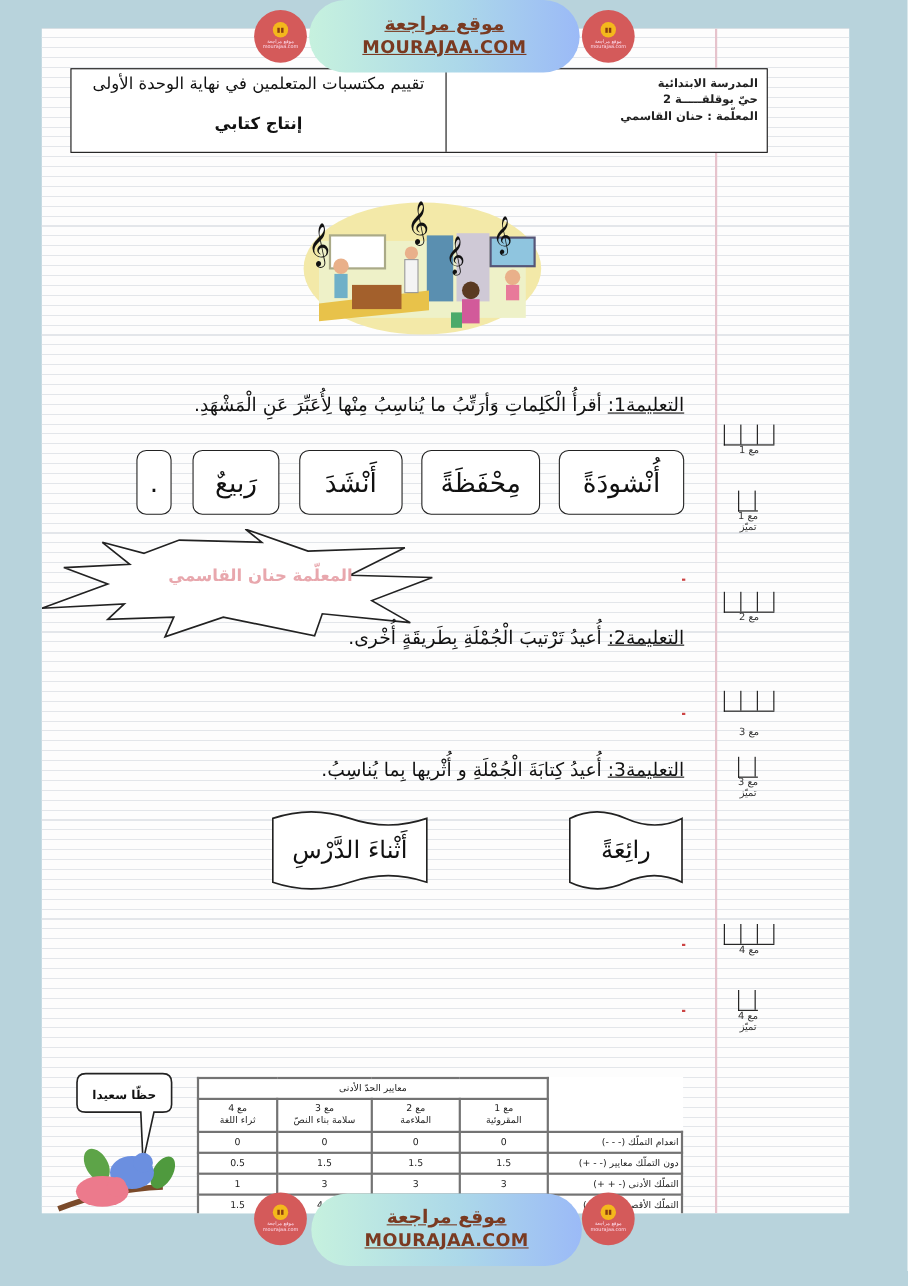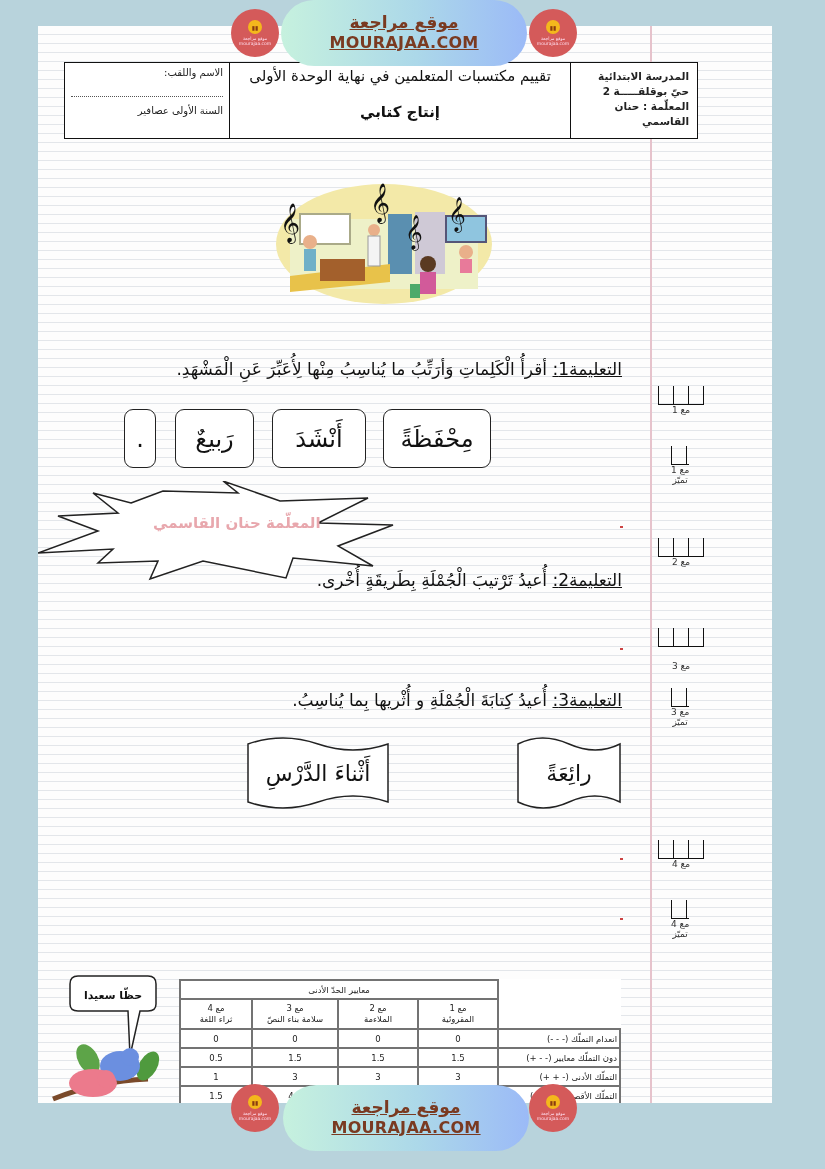--- a/index.html
+++ b/index.html
@@ -69,25 +69,20 @@
   .badge .book { width:14px; height:14px; border-radius:50%; background:#f4b81c; display:flex; align-items:center; justify-content:center; font-size:6px; color:#8a3c10; font-weight:bold; }
   .badge .txt { font-size:4.5px; color:#fde; margin-top:2px; line-height:5px; text-align:center; }
 </style>
 </head>
 <body>
 
 <div class="page">
   <div class="margin-line"></div>
 
   <div class="header-table">
-    <div class="cell hc-left">
-      <div>الاسم واللقب:</div>
-      <div class="dots"></div>
-      <div>السنة الأولى عصافير</div>
-    </div>
     <div class="cell hc-mid">
       <div class="t1">تقييم مكتسبات المتعلمين في نهاية الوحدة الأولى</div>
       <div class="t2">إنتاج كتابي</div>
     </div>
     <div class="cell hc-right">
       <div>المدرسة الابتدائية</div>
       <div>حيّ بوقلقـــــة 2</div>
       <div>المعلّمة : حنان القاسمي</div>
     </div>
   </div>
@@ -113,20 +108,21 @@
     <text x="10" y="70" font-size="34" fill="#111">𝄞</text>
     <text x="100" y="50" font-size="34" fill="#111">𝄞</text>
     <text x="135" y="78" font-size="30" fill="#111">𝄞</text>
     <text x="178" y="60" font-size="30" fill="#111">𝄞</text>
   </svg>
 
   <div class="instr" style="right:150px; top:333px;">
     <span class="lbl">التعليمة1:</span><span> أقرأُ الْكَلِماتِ وَأرَتِّبُ ما يُناسِبُ مِنْها لِأُعَبِّرَ عَنِ الْمَشْهَدِ.</span>
   </div>
 
+  <div class="word-box" style="left:470px; top:383px; width:112px; height:57px;">أُنْشودَةً</div>
   <div class="word-box" style="left:345px; top:383px; width:106px; height:57px;">مِحْفَظَةً</div>
   <div class="word-box" style="left:234px; top:383px; width:92px; height:57px;">أَنْشَدَ</div>
   <div class="word-box" style="left:137px; top:383px; width:77px; height:57px;">رَبيعٌ</div>
   <div class="word-box" style="left:86px; top:383px; width:30px; height:57px;">.</div>
 
   <svg class="starburst" viewBox="0 0 372 100">
     <polygon fill="#fff" stroke="#222" stroke-width="1.5" points="93,22 125,10 200,12 185,0 242,20 330,17 280,42 355,44 300,65 335,85 255,77 248,97 165,80 112,98 120,80 60,82 75,68 0,72 60,50 20,35 80,32 55,12"></polygon>
   </svg>
   <div class="star-text">المعلّمة حنان القاسمي</div>
 

